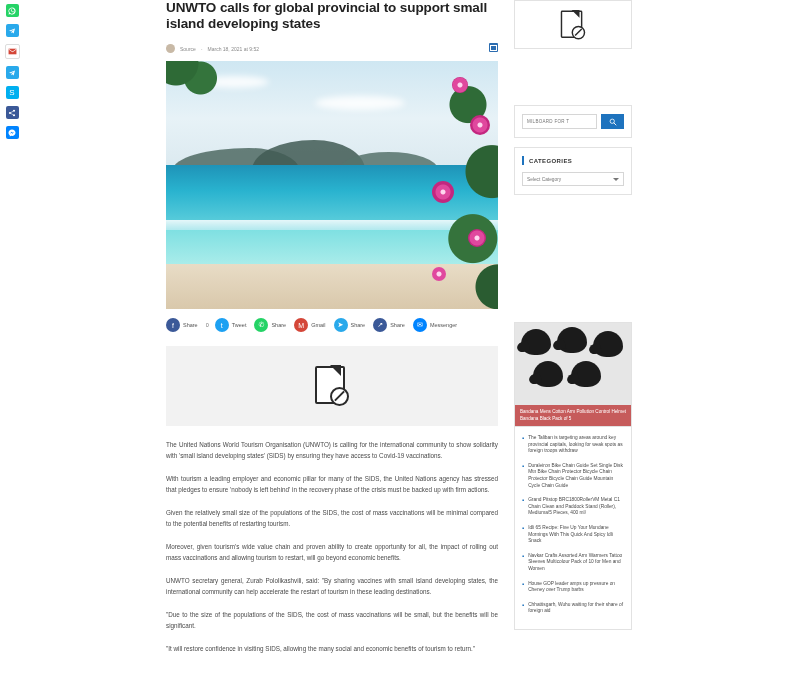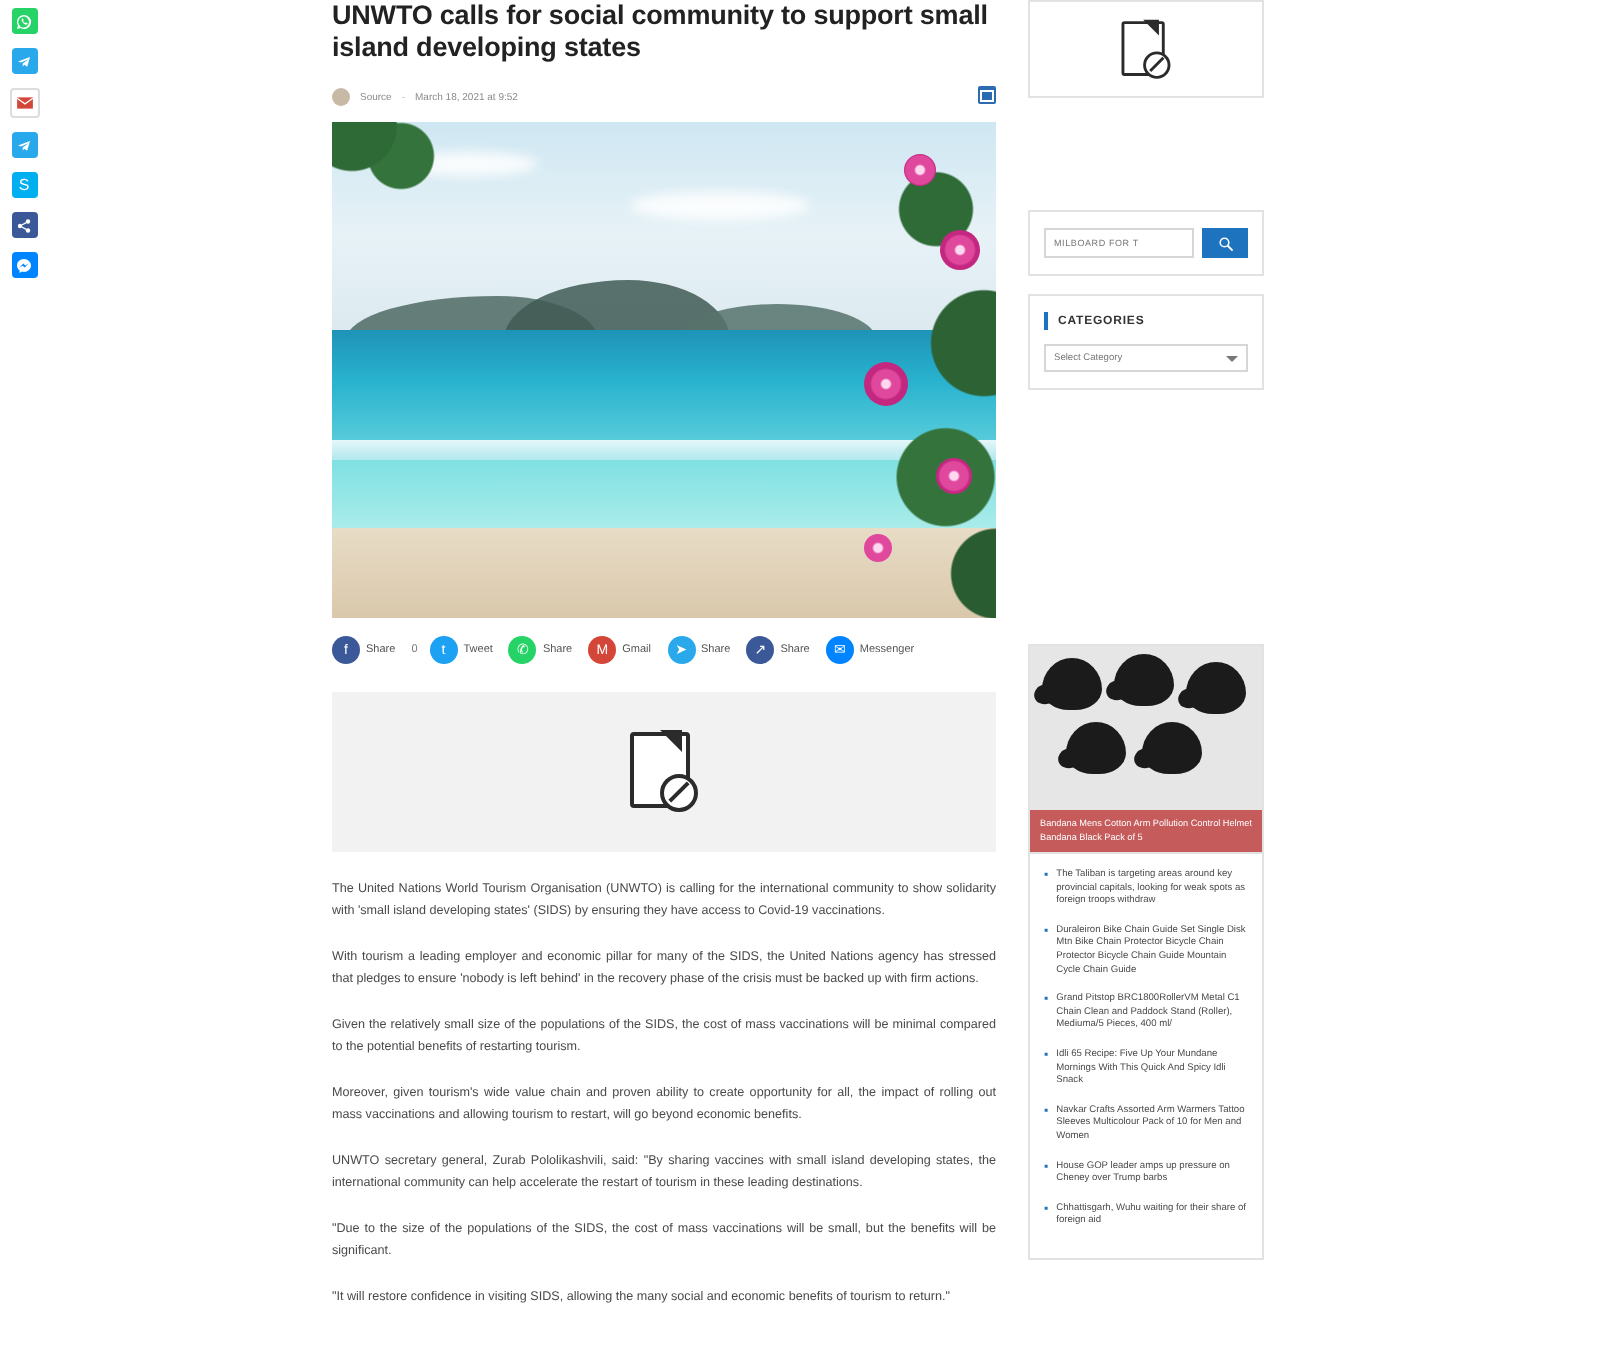--- a/index.html
+++ b/index.html
@@ -423,21 +423,21 @@
       </div>
     <div class="sicon" style="background:#0084FF">
         <svg width="8" height="8" viewBox="0 0 16 16">
           <path fill="#fff" d="M8 1C4.1 1 1 3.9 1 7.5c0 2 1 3.8 2.6 5v2.4l2.4-1.3c.6.2 1.3.3 2 .3 3.9 0 7-2.9 7-6.4S11.9 1 8 1zm.7 8.6L6.9 7.7 3.5 9.6l3.8-4 1.9 1.9 3.3-1.9z"></path>
         </svg>
       </div>
   </div>
 
   <div class="article">
 
-    <h1>UNWTO calls for social community to support small island developing states</h1>
+    <h1>UNWTO calls for global provincial to support small island developing states</h1>
 
     <div class="byline">
       <span class="avatar"></span>
       <span>Source</span>
       <span class="sep">-</span>
       <span>March 18, 2021 at 9:52</span>
       <span class="print-btn">
           <span></span>
         </span>
     </div>

